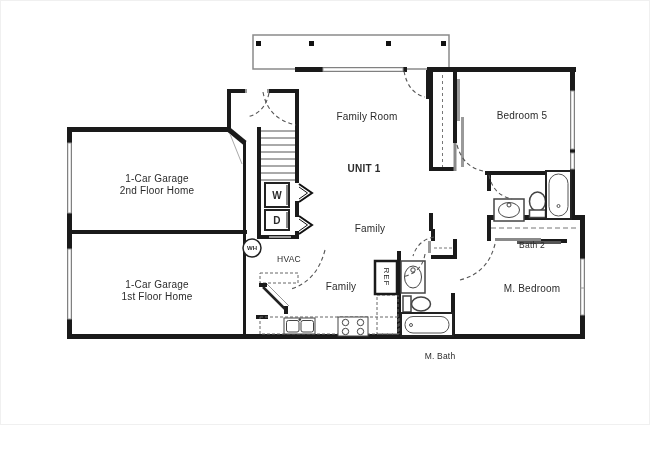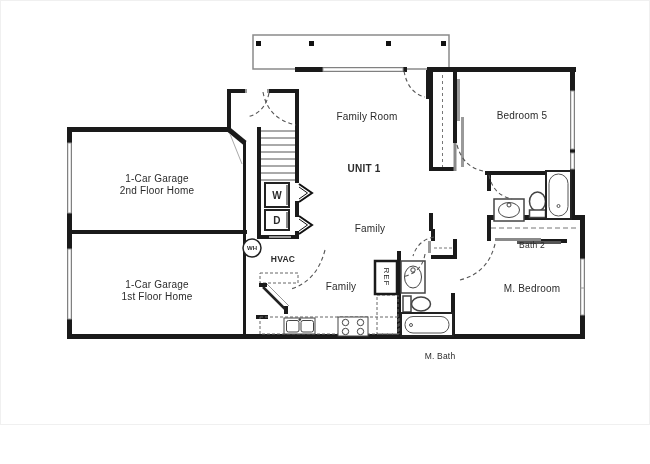--- a/index.html
+++ b/index.html
@@ -199,21 +199,21 @@
       <path d="M424,253 Q421,272 401,276"></path>
       <path d="M494,243 Q487,272 459,279"></path>
       <path d="M324,249 Q316,280 290,288"></path>
     </g>
   </svg>
 
   <div class="lbl" style="left:366px;top:115px;">Family Room</div>
   <div class="lbl bold" style="left:363px;top:167px;">UNIT 1</div>
   <div class="lbl" style="left:369px;top:227px;">Family</div>
   <div class="lbl" style="left:340px;top:285px;">Family</div>
-  <div class="lbl small" style="left:282px;top:258px;font-weight:bold;">HVAC</div>
+  <div class="lbl small" style="left:288px;top:258px;">HVAC</div>
   <div class="lbl" style="left:521px;top:114px;">Bedroom 5</div>
   <div class="lbl small" style="left:531px;top:196px;margin-top:48px;">Bath 2</div>
   <div class="lbl" style="left:518px;top:287px;margin-left:13px;">M. Bedroom</div>
   <div class="lbl small" style="left:439px;top:310px;margin-top:45px;">M. Bath</div>
   <div class="lbl vert" style="left:385px;top:276px;">REF</div>
   <div class="lbl bold" style="left:276px;top:194px;">W</div>
   <div class="lbl bold" style="left:276px;top:219px;">D</div>
   <div class="lbl tiny" style="left:251px;top:247px;">WH</div>
 
   <div class="lbl two-line" style="left:156px;top:183px;">

